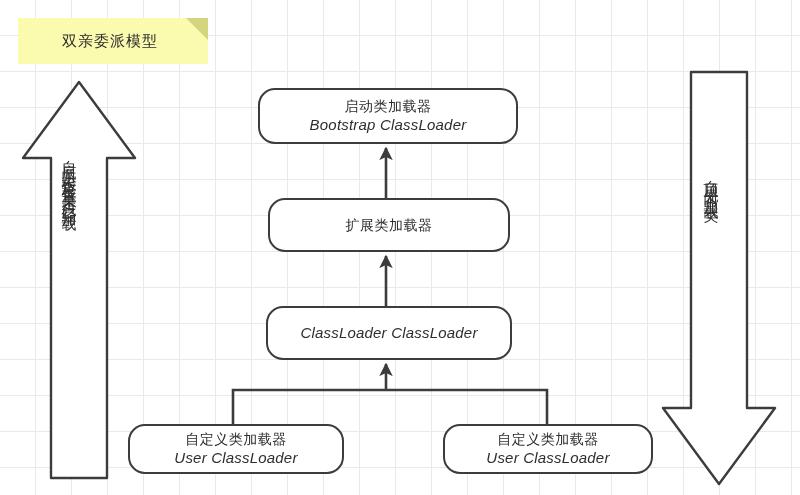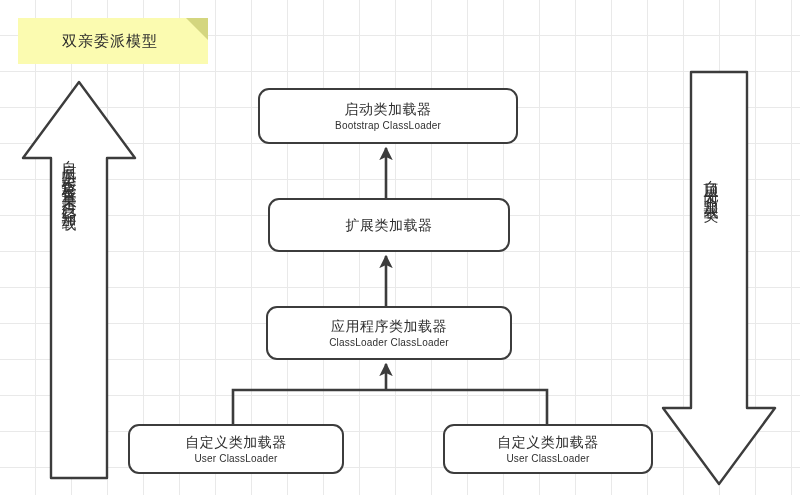--- a/index.html
+++ b/index.html
@@ -56,35 +56,36 @@
     padding-right: 6px;
     box-sizing: border-box;
   }
 
   
   .node {
     position: absolute;
     box-sizing: border-box;
     background: #ffffff;
     border: 2px solid #3c3c3c;
-    border-radius: 11px;
+    border-radius: 17px;
     display: flex;
     flex-direction: column;
     align-items: center;
     justify-content: center;
     color: #2e2e2e;
     line-height: 1.32;
   }
   .node .cn {
     font-size: 14px;
     letter-spacing: 0.5px;
   }
   .node .en {
-    font-size: 10px;
+    font-size: 15px;
     letter-spacing: 0.2px;
+    font-style: italic;
   }
 
   #node-bootstrap   { left: 258px; top:  88px; width: 260px; height: 56px; }
   #node-extension   { left: 268px; top: 198px; width: 242px; height: 54px; }
   #node-application { left: 266px; top: 306px; width: 246px; height: 54px; }
   #node-user-left   { left: 128px; top: 424px; width: 216px; height: 50px; }
   #node-user-right  { left: 443px; top: 424px; width: 210px; height: 50px; }
 
   
   #wires {
@@ -145,21 +146,20 @@
   <div class="node" id="node-bootstrap">
     <div class="cn">启动类加载器</div>
     <div class="en">Bootstrap ClassLoader</div>
   </div>
 
   <div class="node" id="node-extension">
     <div class="cn">扩展类加载器</div>
   </div>
 
   <div class="node" id="node-application">
-    <div class="cn">应用程序类加载器</div>
     <div class="en">ClassLoader ClassLoader</div>
   </div>
 
   <div class="node" id="node-user-left">
     <div class="cn">自定义类加载器</div>
     <div class="en">User ClassLoader</div>
   </div>
 
   <div class="node" id="node-user-right">
     <div class="cn">自定义类加载器</div>

